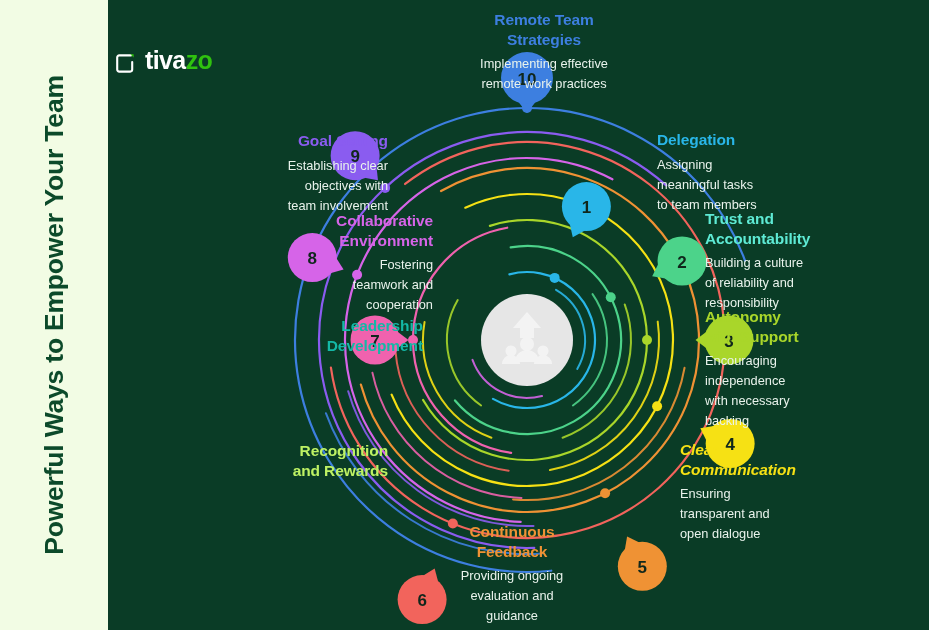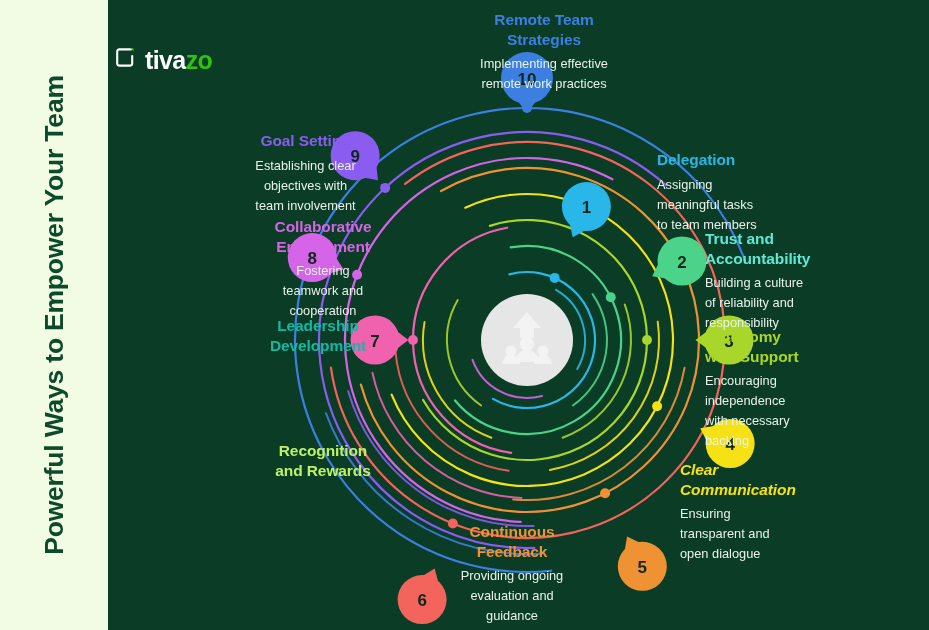--- a/index.html
+++ b/index.html
@@ -24,34 +24,34 @@
     letter-spacing:-0.2px;white-space:nowrap;
   }
 
   
   #panel{
     position:absolute;left:108px;top:0;width:821px;height:630px;
     background:#0a3c26;overflow:hidden;
   }
 
   
-  #logo{position:absolute;left:6px;top:46px;display:flex;align-items:flex-start;gap:8px;}
+  #logo{position:absolute;left:6px;top:46px;display:flex;align-items:flex-end;gap:8px;}
   #logo-mark{width:23px;height:23px;position:relative;}
   #logo-text{font-size:25px;font-weight:bold;letter-spacing:-0.6px;color:#ffffff;}
   #logo-text .zo{color:#2fc20f;}
 
   
   #diagram{position:absolute;left:0;top:0;width:821px;height:630px;}
 
   
   .block{position:absolute;}
   .block .hd{font-weight:bold;font-size:15.5px;line-height:19.5px;letter-spacing:-0.1px;}
   .block .bd{color:#e9f3ec;font-size:12.8px;line-height:20px;margin-top:5px;}
-  .ta-r{text-align:center;}
-  .ta-l{text-align:left;margin-top:20px;}
+  .ta-r{text-align:right;}
+  .ta-l{text-align:left;}
   .ta-c{text-align:center;}
 
   .pin-num{font-size:17px;font-weight:bold;fill:#10271c;}
 </style>
 </head>
 <body>
 
 <div id="stage">
 
   <div id="title-strip">
@@ -198,21 +198,21 @@
     </div>
 
     <div class="block ta-r" style="left:150px;top:441px;width:130px;">
       <div class="hd" style="color: #bef264;">Recognition<br>and Rewards</div>
     </div>
 
     <div class="block ta-r" style="left:105px;top:316px;width:210px;">
       <div class="hd" style="color: #14b8a6;">Leadership<br>Development</div>
     </div>
 
-    <div class="block ta-r" style="left:105px;top:217px;width:220px;">
+    <div class="block ta-r" style="left:105px;top:211px;width:220px;">
       <div class="hd" style="color: rgb(214, 100, 232);">Collaborative<br>Environment</div>
       <div class="bd">Fostering<br>teamwork and<br>cooperation</div>
     </div>
 
     <div class="block ta-r" style="left:115px;top:131px;width:165px;">
       <div class="hd" style="color: rgb(138, 92, 240);">Goal Setting</div>
       <div class="bd">Establishing clear<br>objectives with<br>team involvement</div>
     </div>
 
     <div class="block ta-c" style="left:346px;top:10px;width:180px;">

